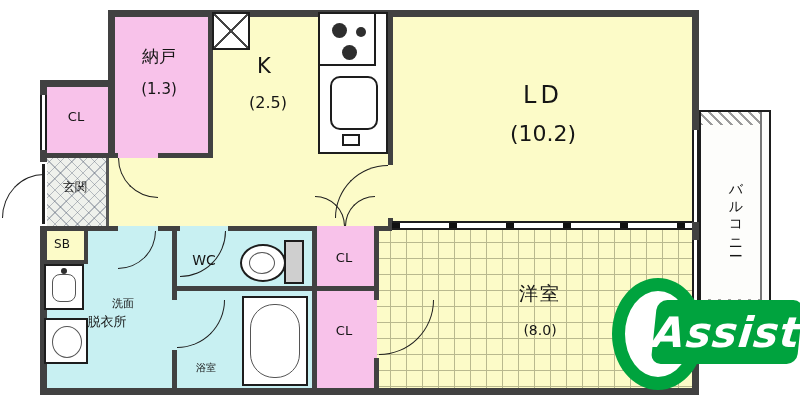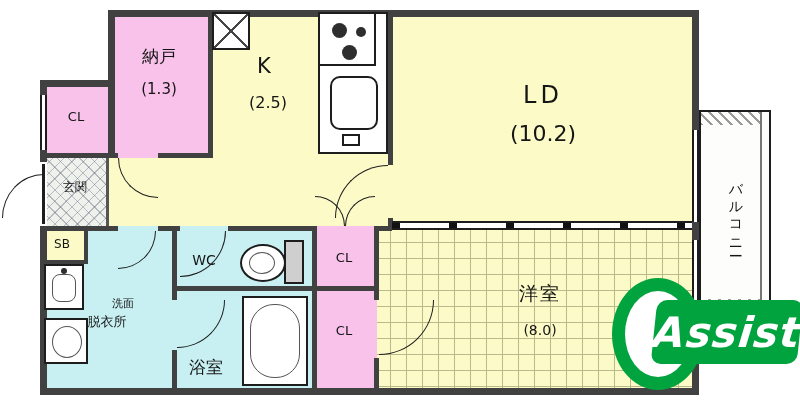--- a/index.html
+++ b/index.html
@@ -151,21 +151,21 @@
   <div class="lbl" style="left:264px;top:66px;font-size:21px">K</div>
   <div class="lbl" style="left:268px;top:103px;font-size:16px">(2.5)</div>
   <div class="lbl" style="left:543px;top:96px;font-size:24px;letter-spacing:4px">LD</div>
   <div class="lbl" style="left:543px;top:134px;font-size:22px">(10.2)</div>
   <div class="lbl vtext" style="left:736px;top:212px;font-size:14px;transform:translate(-50%,-50%)">バルコニー</div>
   <div class="lbl" style="left:75px;top:187px;font-size:12px">玄関</div>
   <div class="lbl" style="left:62px;top:244px;font-size:12px">SB</div>
   <div class="lbl" style="left:204px;top:260px;font-size:14px">WC</div>
   <div class="lbl" style="left:123px;top:304px;font-size:11px">洗面</div>
   <div class="lbl" style="left:107px;top:322px;font-size:13px">脱衣所</div>
-  <div class="lbl" style="left:206px;top:368px;font-size:17px">浴室</div>
+  <div class="lbl" style="left:206px;top:368px;font-size:10px">浴室</div>
   <div class="lbl" style="left:344px;top:258px;font-size:13px">CL</div>
   <div class="lbl" style="left:344px;top:331px;font-size:13px">CL</div>
   <div class="lbl" style="left:540px;top:294px;font-size:19px;letter-spacing:2px">洋室</div>
   <div class="lbl" style="left:540px;top:330px;font-size:14px">(8.0)</div>
 
   <div class="logo" style="left:608px;top:276px;width:192px;height:126px">
     <div class="logo-ring" style="left:4px;top:2px;width:92px;height:112px"></div>
     <div class="logo-badge" style="left:46px;top:24px;width:146px;height:64px">
       <span class="logo-text">Assist</span>
     </div>

